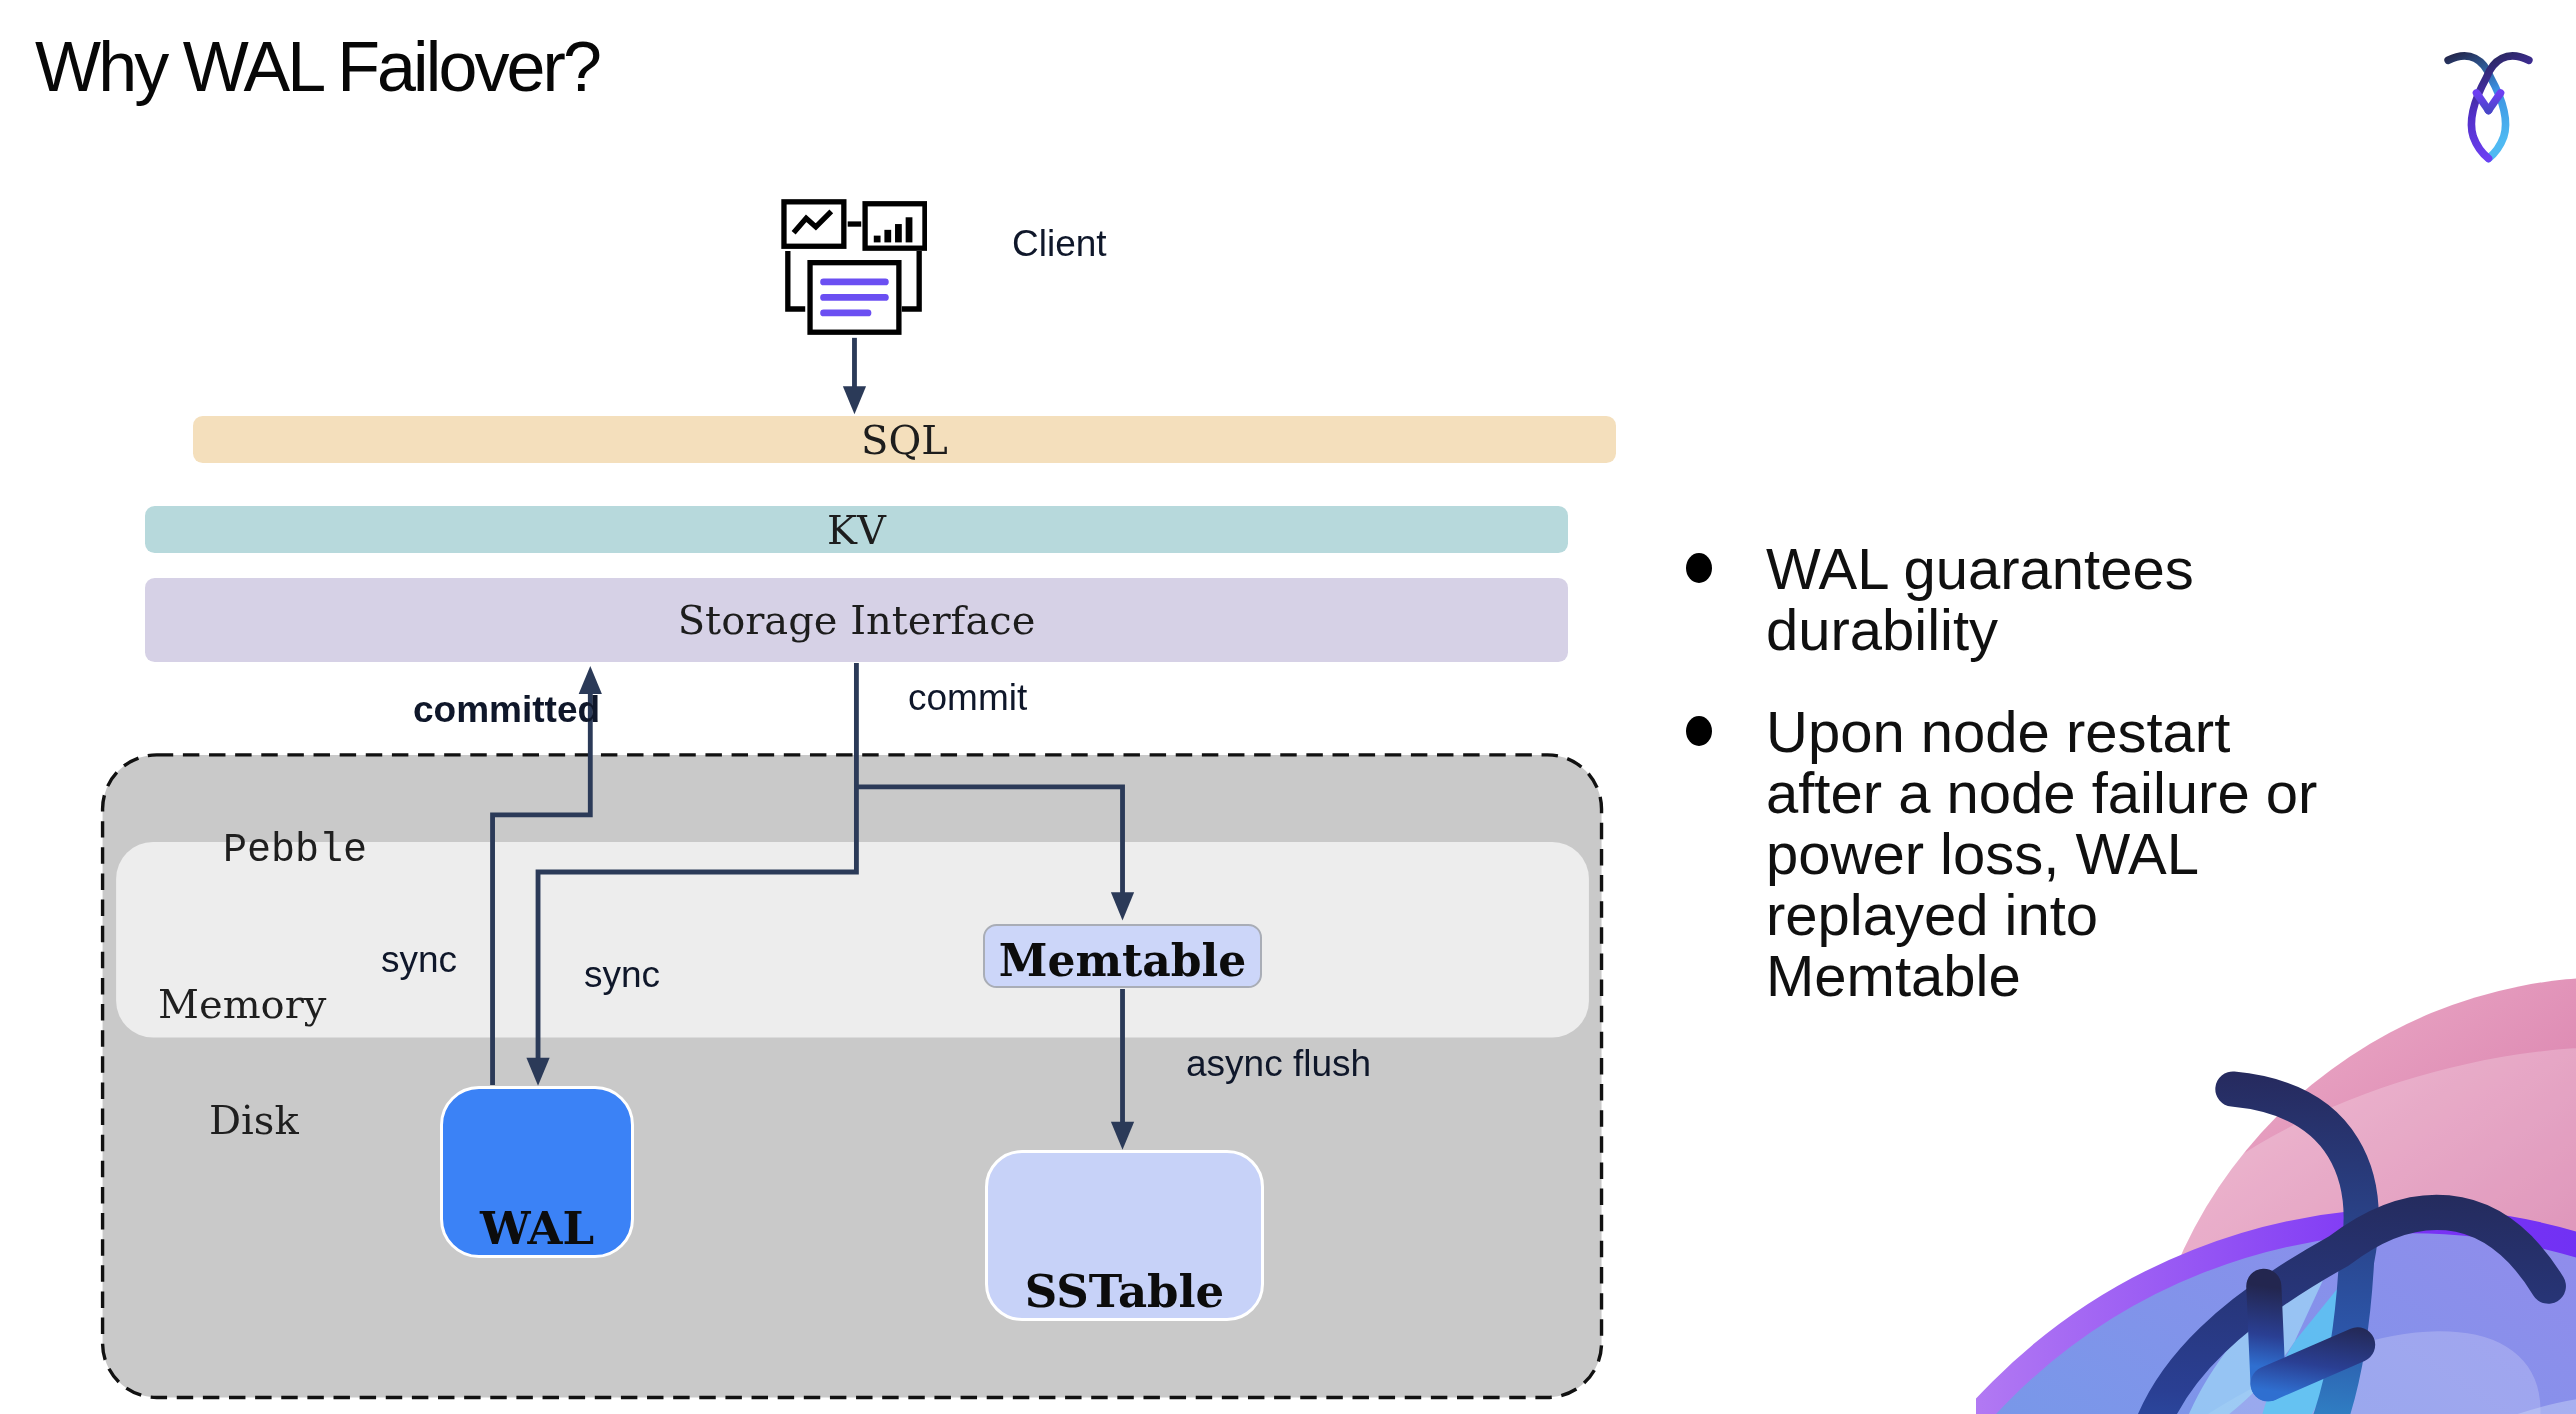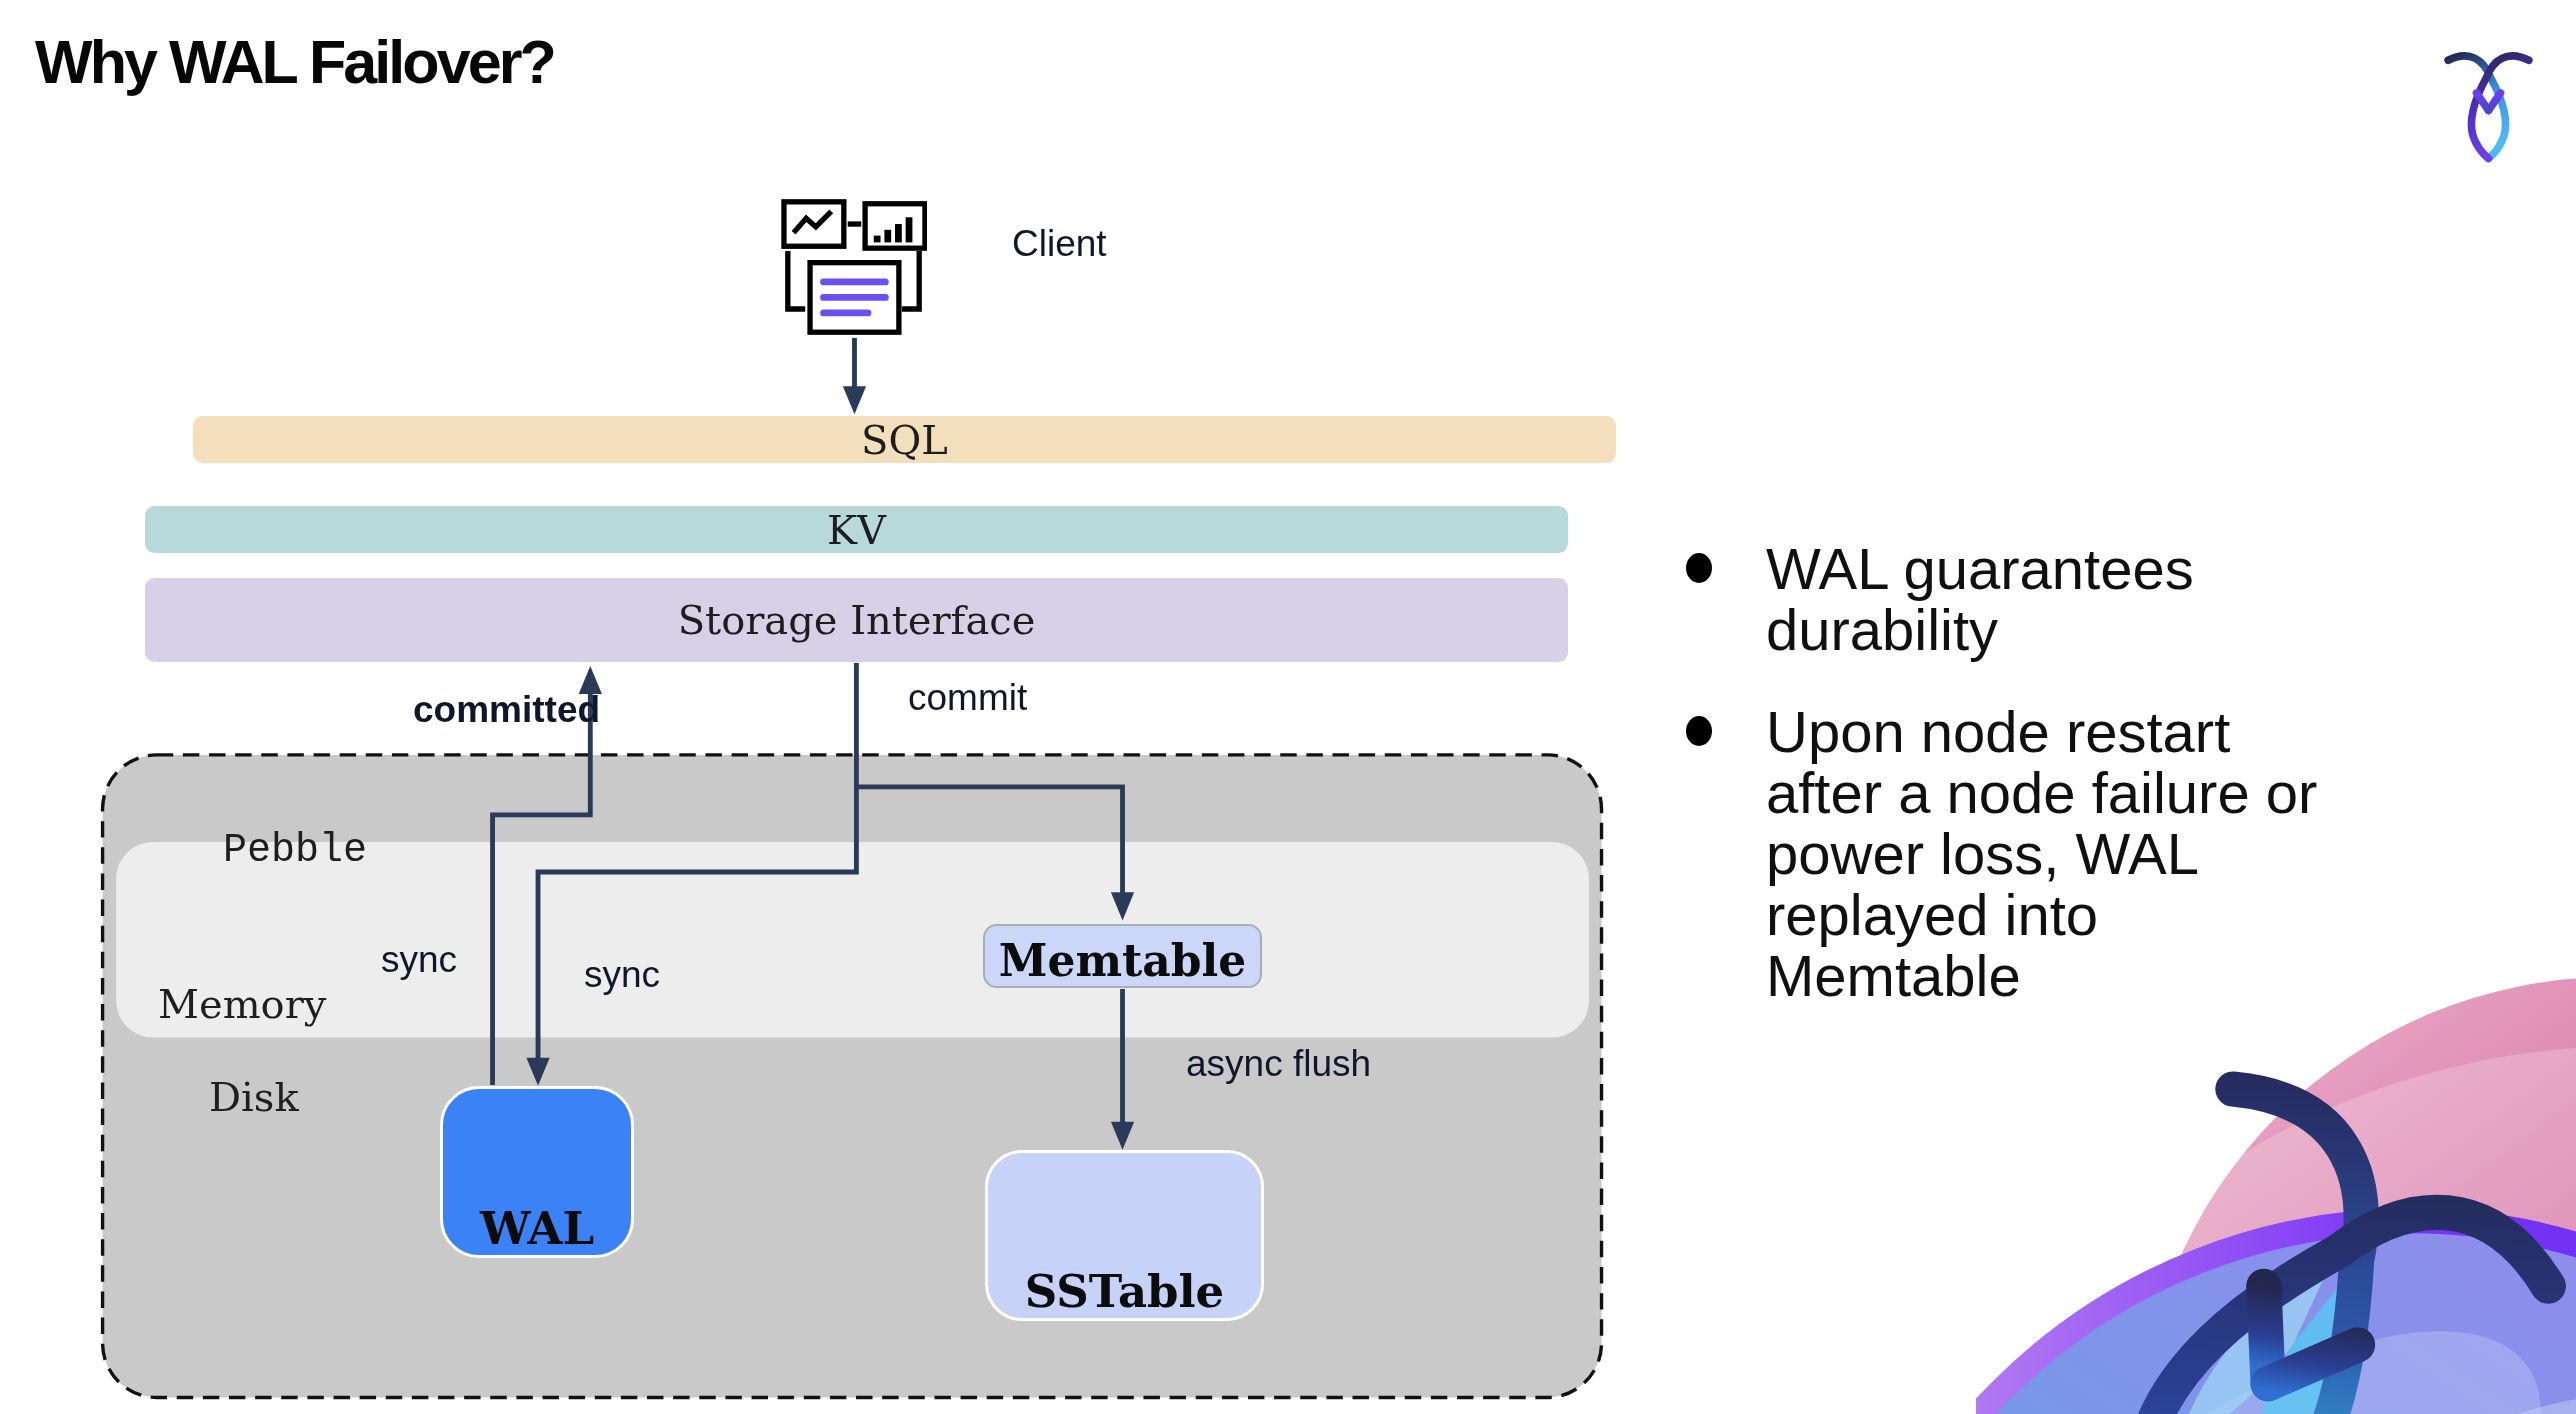--- a/index.html
+++ b/index.html
@@ -1,30 +1,30 @@
 <!DOCTYPE html>
 <html><head>
 <meta charset="utf-8">
 <style>
   html,body{margin:0;padding:0;background:#fff;}
   .slide{position:relative;width:2576px;height:1415px;background:#ffffff;overflow:hidden;
          font-family:"Liberation Sans",sans-serif;color:#111;}
   .abs{position:absolute;}
-  #title{left:35px;top:27px;font-size:61px;font-weight:700;letter-spacing:-2.9px;color:#070707;}
+  #title{left:35px;top:27px;font-size:70px;font-weight:400;letter-spacing:-2.9px;color:#070707;}
   #diagram-svg{left:0;top:0;width:2576px;height:1415px;z-index:1;}
   .layer{position:absolute;left:145px;width:1423px;border-radius:9.7px;display:flex;
          align-items:center;justify-content:center;font-family:"DejaVu Serif",serif;
          font-size:40px;color:#1d1d1d;z-index:2;box-sizing:border-box;}
   #layer-sql{top:416px;height:47px;background:#f4dfbc;margin-left:48px;}
   #layer-kv{top:506px;height:47px;background:#b7d9dc;}
   #layer-storage{top:578px;height:84px;background:#d6d1e6;}
   .zone-label{position:absolute;font-family:"DejaVu Serif",serif;font-size:40px;color:#1f1f1f;z-index:3;}
   #pebble-label{left:223px;top:828px;font-family:Liberation Mono, monospace;}
   #memory-label{left:158px;top:981px;}
-  #disk-label{left:209px;top:1074px;}
+  #disk-label{left:209px;top:1097px;}
   .edge-label{position:absolute;font-size:37px;color:#0f172a;z-index:3;}
   #client-label{left:1012px;top:223px;}
   #committed-label{left:413px;top:689px;width:186px;font-weight:bold;}
   #commit-label{left:908px;top:677px;}
   #sync-left-label{left:381px;top:939px;}
   #sync-right-label{left:584px;top:954px;}
   #async-flush-label{left:1186px;top:1043px;}
   .node{position:absolute;display:flex;align-items:flex-end;justify-content:center;
         font-family:"DejaVu Serif",serif;font-weight:bold;color:#0c0c0c;z-index:3;box-sizing:border-box;}
   #node-wal{left:440px;top:1086px;width:194px;height:172px;border-radius:39px;

